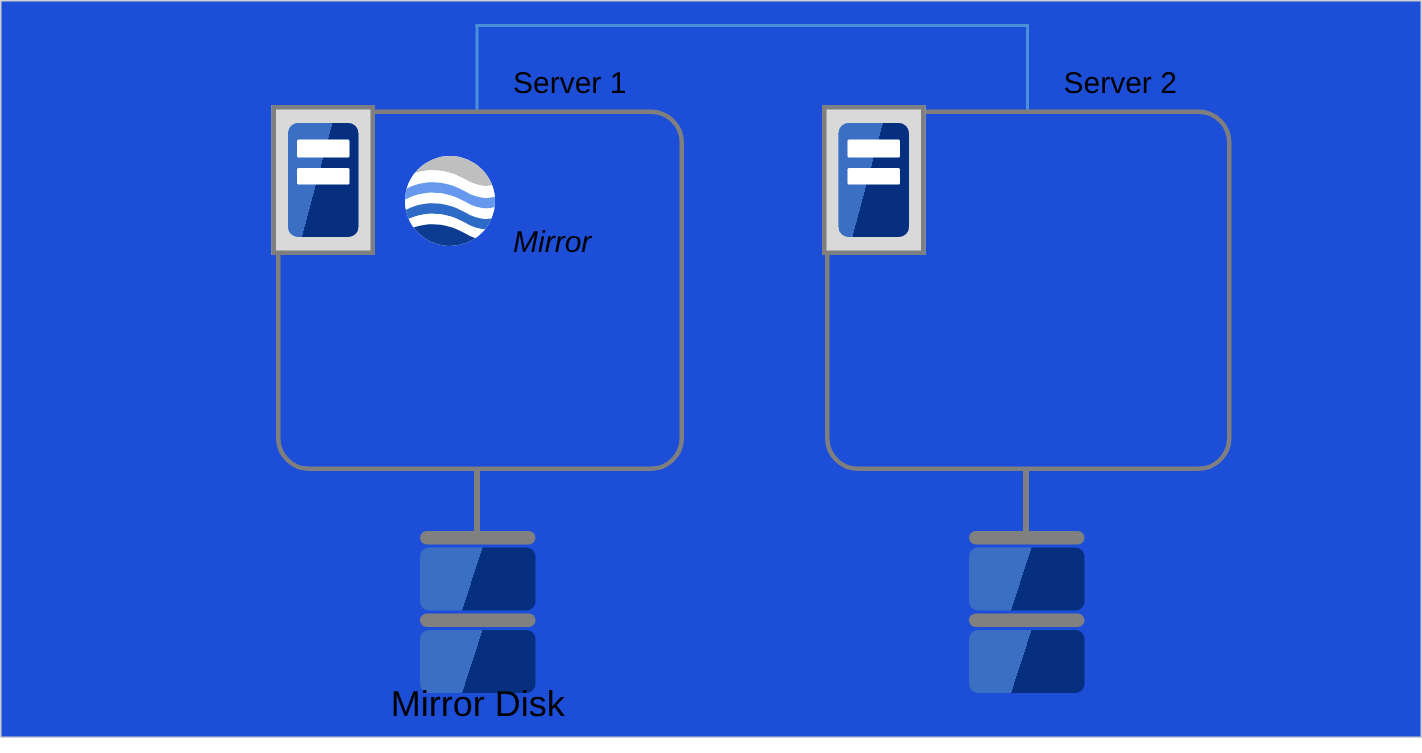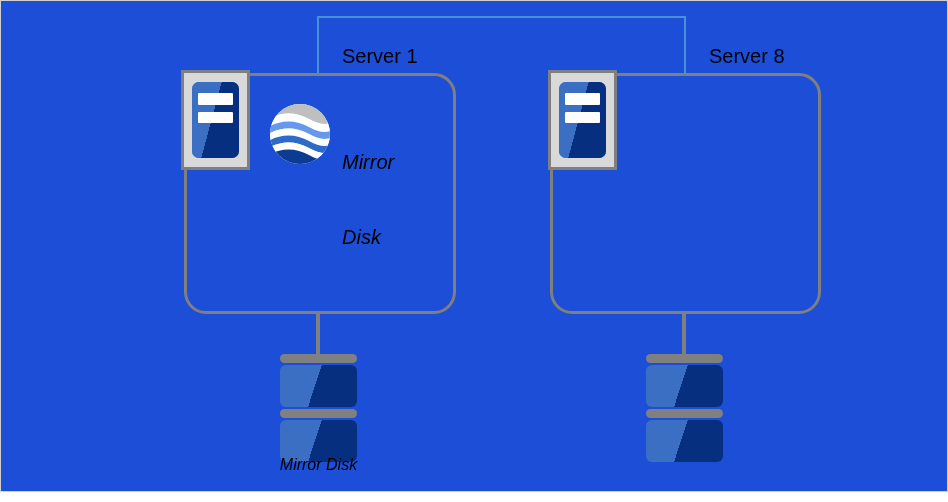--- a/index.html
+++ b/index.html
@@ -152,24 +152,23 @@
        #3a6fc4 0%, #3a6fc4 46%,
        #06307f 46%, #06307f 100%);
   }
 
   .disk-label {
     position: absolute;
     left: 200px;
     top: 455px;
     width: 235px;
     text-align: center;
-    font-size: 16px;
+    font-size: 24px;
     color: #000000;
     white-space: nowrap;
-    font-style: italic;
   }
 </style>
 </head>
 <body>
 
 <div id="canvas">
 
   <div class="interconnect"></div>
 
   <div id="server1-label" class="server-label">Server 1</div>
@@ -199,24 +198,23 @@
         <path d="M-6 42 C 8 30, 26 30, 40 38 C 52 45, 60 44, 68 39 L 68 32 C 60 37, 52 38, 40 31 C 26 23, 8 23, -6 35 Z" fill="#ffffff"></path>
         <path d="M-6 49 C 8 37, 26 37, 40 45 C 52 52, 60 51, 68 46 L 68 39 C 60 44, 52 45, 40 38 C 26 30, 8 30, -6 42 Z" fill="#2e6bc6"></path>
         <path d="M-6 56 C 8 44, 26 44, 40 52 C 52 59, 60 58, 68 53 L 68 46 C 60 51, 52 52, 40 45 C 26 37, 8 37, -6 49 Z" fill="#ffffff"></path>
         <path d="M-6 68 L 68 68 L 68 53 C 60 58, 52 59, 40 52 C 26 44, 8 44, -6 56 Z" fill="#0b3c91"></path>
       </g>
     </svg>
   </div>
 
   <div class="resource-label">
     <div>Mirror</div>
-    <div>Disk</div>
-  </div>
-
-  <div id="server2-label" class="server-label">Server 8</div>
+  </div>
+
+  <div id="server2-label" class="server-label">Server 2</div>
 
   <div id="server2-box" class="server-box"></div>
 
   <div id="server2-icon" class="server-icon">
     <div class="server-icon-inner">
       <div class="server-icon-shade"></div>
       <div class="server-icon-bar b1"></div>
       <div class="server-icon-bar b2"></div>
     </div>
   </div>

